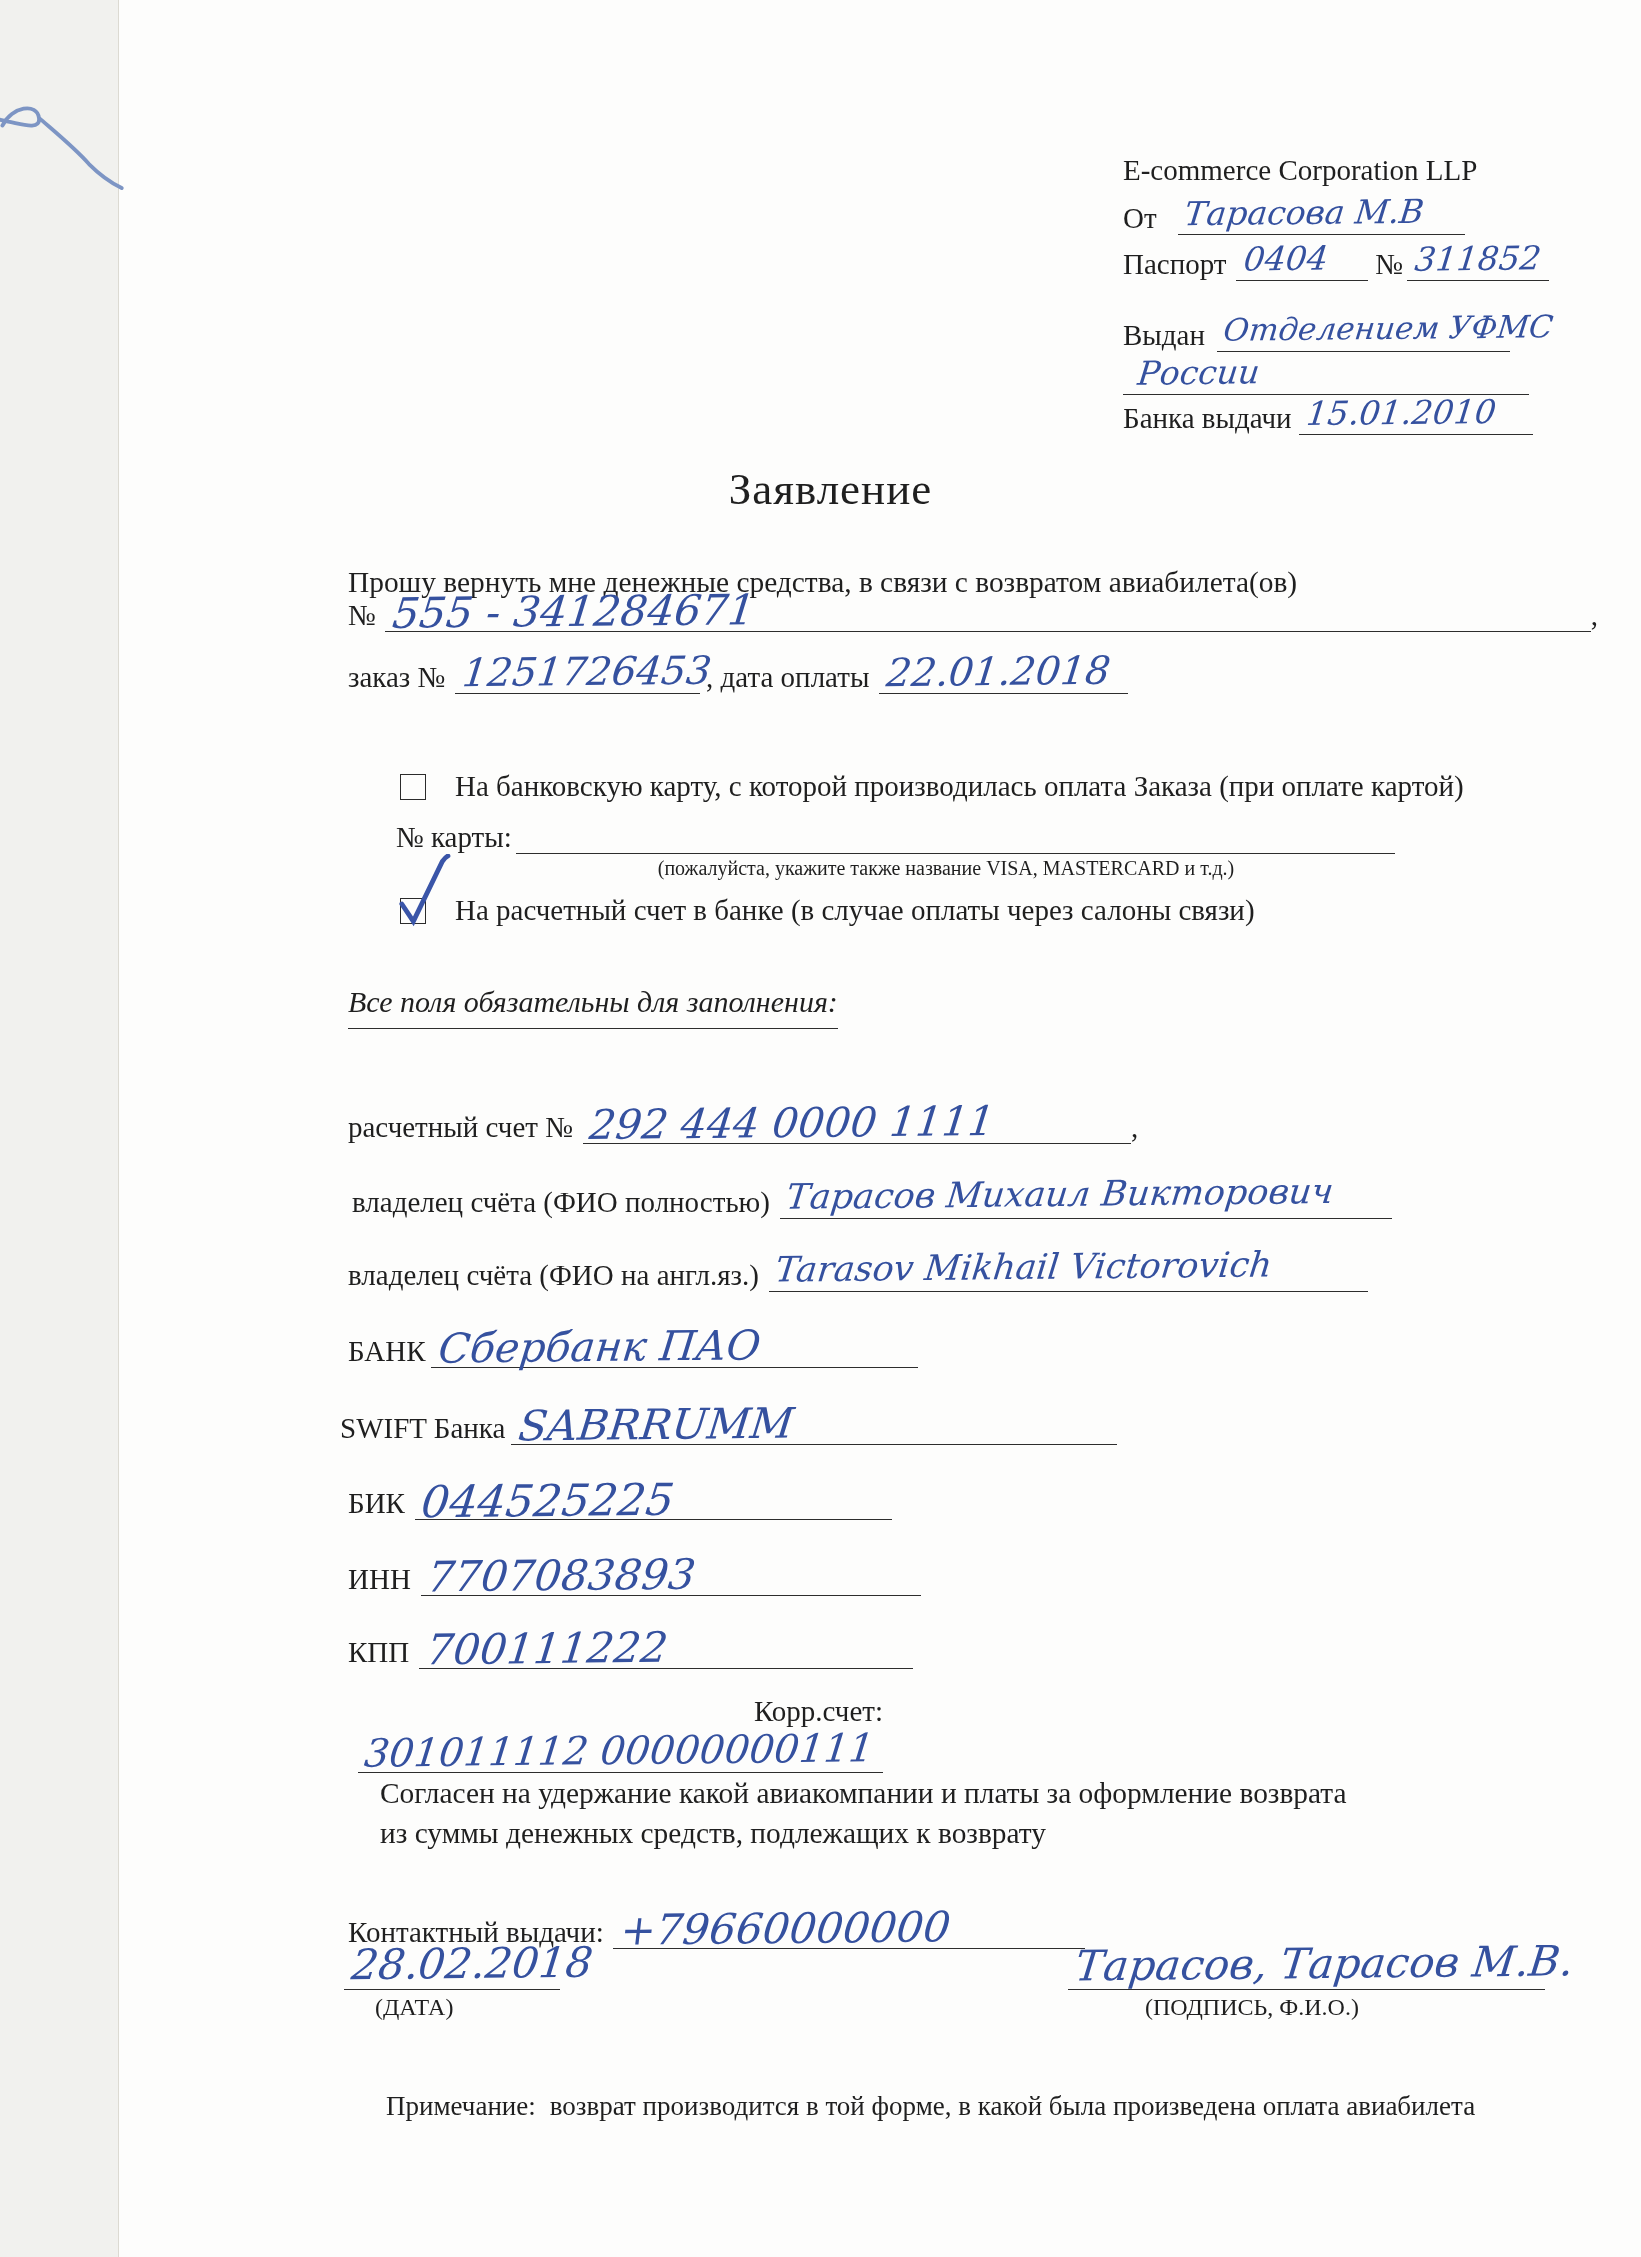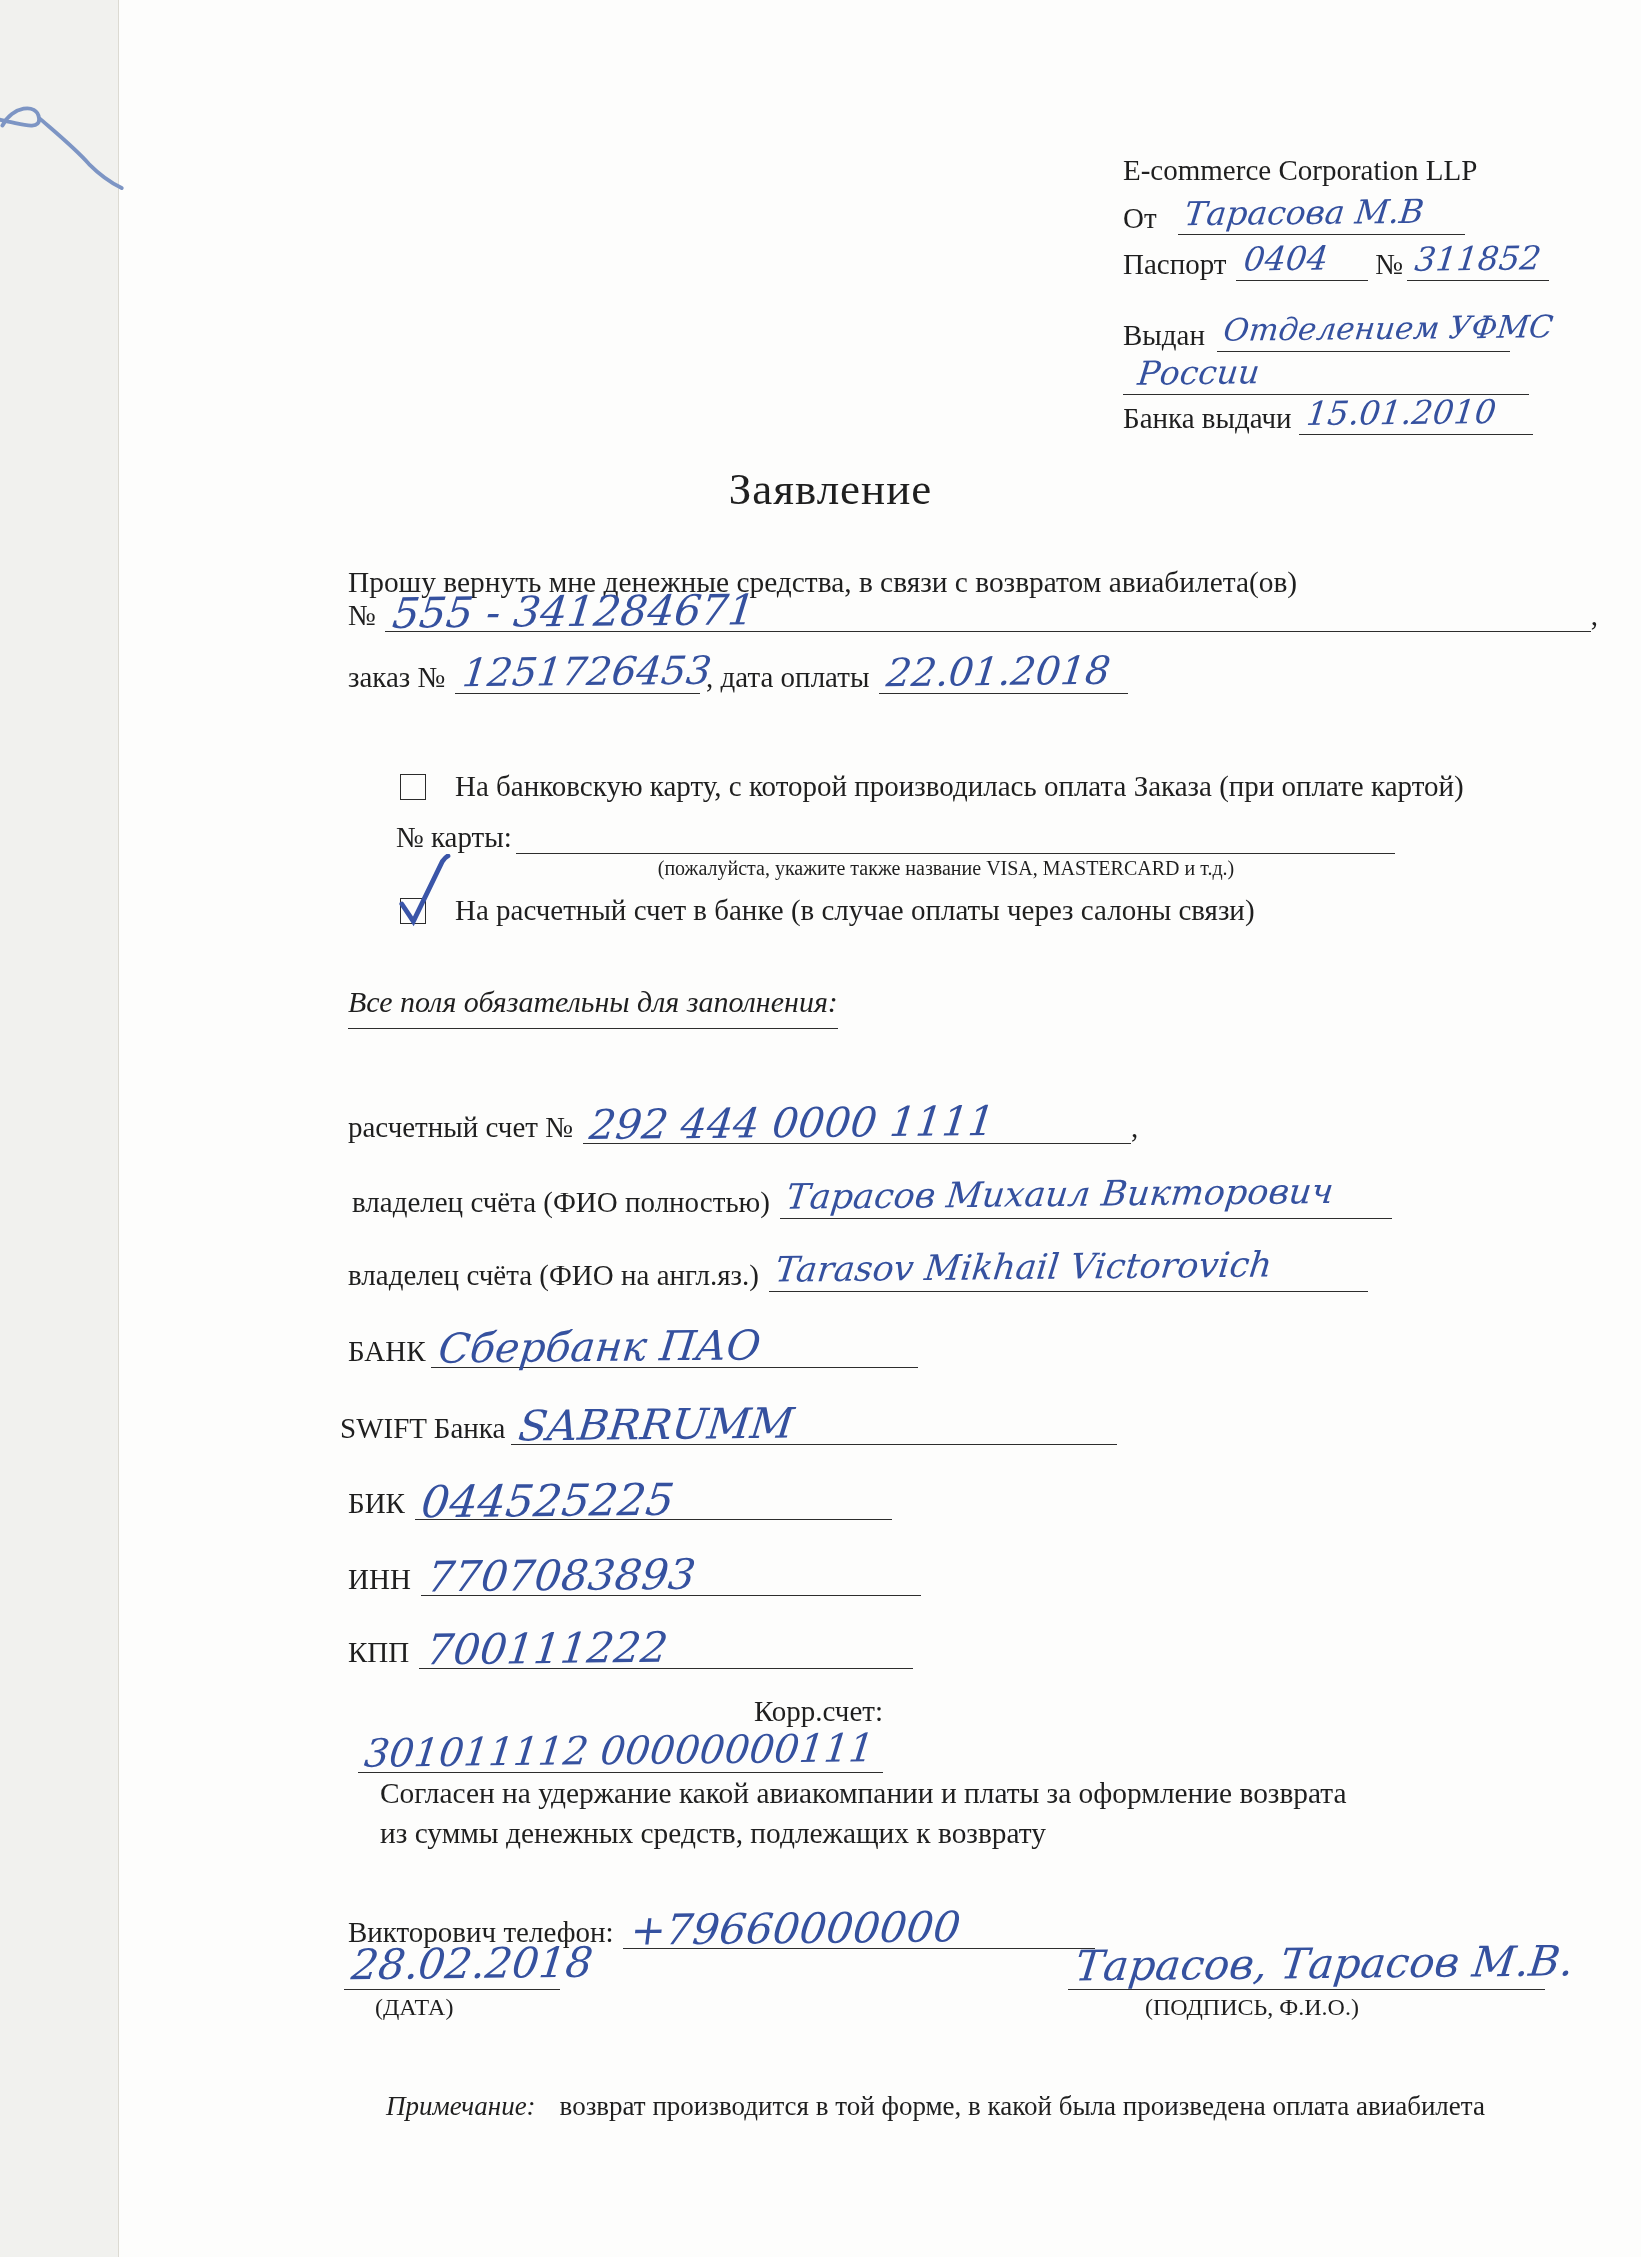--- a/index.html
+++ b/index.html
@@ -41,21 +41,21 @@
   .cb-label{margin-left:29px;font-size:29px;white-space:nowrap;}
   .checkmark{position:absolute;left:392px;top:854px;}
 
   .reqnote{position:absolute;left:348px;top:985px;font-size:30px;
     font-style:italic;border-bottom:1.9px solid #2d2d2d;padding-bottom:9px;}
 
   .consent{position:absolute;left:380px;top:1773px;font-size:29.4px;line-height:40px;}
 
   .caption{font-size:24px;white-space:nowrap;}
   .footnote{position:absolute;left:386px;top:2091px;font-size:27px;white-space:nowrap;}
-  .footnote .nlabel{font-style:italic;margin-right:24px;}
+  .footnote .nlabel{margin-right:14px;}
 </style>
 </head>
 <body>
 
 <div class="page">
 
   
   <div class="scan-band"></div>
   <svg class="squiggle" width="126" height="101" viewBox="0 0 130 105">
     <path d="M2 38 C12 18, 38 14, 40 30 C42 44, 20 36, 8 34 L0 32 M40 30 C56 44, 78 62, 92 78 C104 90, 116 98, 126 103" fill="none" stroke="#7d95c4" stroke-width="4" stroke-linecap="round"></path>
@@ -221,21 +221,21 @@
   </div>
 
   
   <div class="consent">
     <div>Согласен на удержание какой авиакомпании и платы за оформление возврата</div>
     <div>из суммы денежных средств, подлежащих к возврату</div>
   </div>
 
   
   <div class="row" style="left:348px;top:1904px;">
-    <span class="lbl">Викторович телефон:</span>
+    <span class="lbl">Контактный выдачи:</span>
     <span class="ul" style="width:456px;">
       <span class="hw hw44">+79660000000</span>
     </span>
   </div>
 
   
   <div style="position:absolute;left:344px;top:1939px;">
     <span class="ul" style="width:201px;height:50px;">
       <span class="hw hw44">28.02.2018</span>
     </span>

